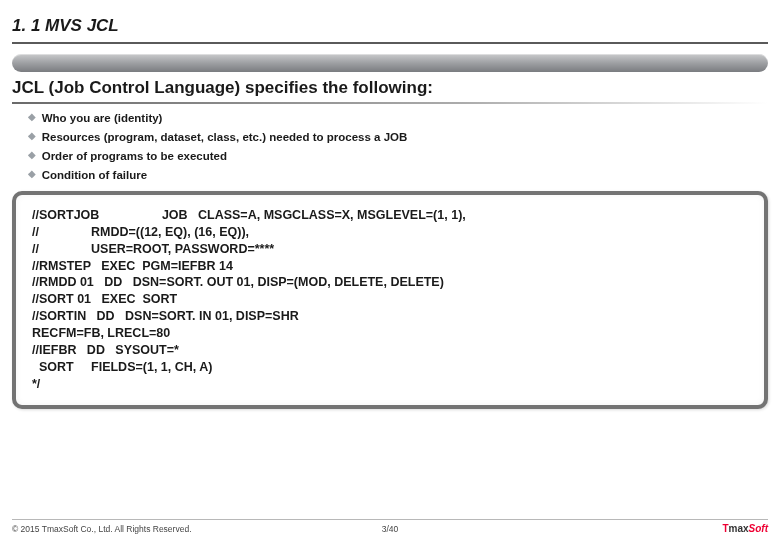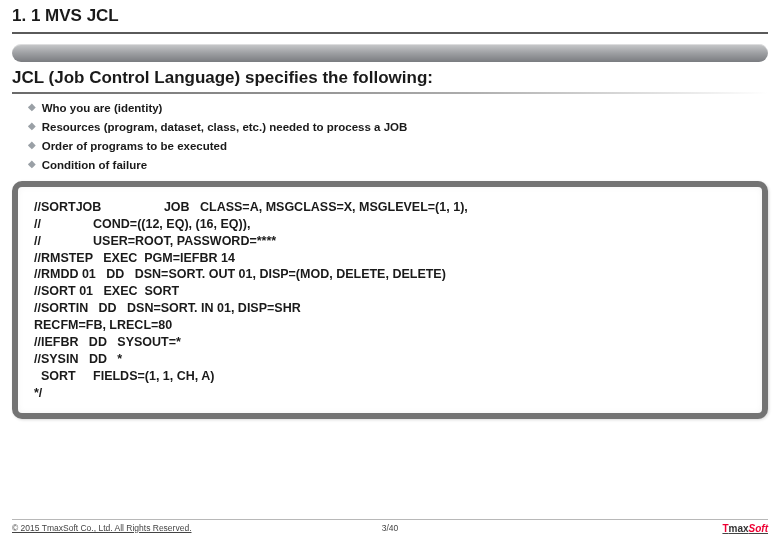--- a/index.html
+++ b/index.html
@@ -5,21 +5,22 @@
   * { margin: 0; padding: 0; box-sizing: border-box; }
   body {
     width: 780px;
     height: 540px;
     font-family: Arial, "Helvetica Neue", sans-serif;
     background: #ffffff;
     position: relative;
     overflow: hidden;
   }
   .header {
-    padding: 6px 12px 4px 12px;
+    padding: 16px 12px 4px 12px;
+    font-style: italic;
   }
   .title {
     font-size: 17px;
     font-weight: bold;
     color: #1a1a1a;
   }
   .title-underline {
     height: 2px;
     background: #5a5a5a;
     margin: 2px 12px 0 12px;
@@ -57,46 +58,45 @@
     line-height: 1.4;
   }
   .bullet-text {
     font-size: 11.5px;
     color: #1a1a1a;
     font-weight: bold;
     line-height: 1.4;
   }
   .code-frame {
     margin: 6px 12px 0 12px;
-    border: 6px solid #737373;
+    border: 4px solid #737373;
     border-radius: 10px;
     padding: 12px 16px;
     box-shadow: 1px 1px 3px rgba(0,0,0,0.15), inset 0 0 6px rgba(0,0,0,0.05);
     background: #ffffff;
   }
   .code-line {
     font-family: Arial, sans-serif;
     font-size: 12.5px;
     font-weight: bold;
     color: #1a1a1a;
     white-space: pre;
     line-height: 1.35;
   }
   .footer {
     position: absolute;
     bottom: 6px;
     left: 0;
     width: 100%;
     padding: 0 12px;
     display: flex;
-    align-items: flex-start;
+    align-items: flex-end;
     justify-content: space-between;
     font-size: 8.5px;
     color: #444;
-    text-decoration: underline;
   }
   .footer-center {
     position: absolute;
     left: 50%;
     transform: translateX(-50%);
     font-size: 8.5px;
     color: #444;
   }
   .footer-underline {
     position: absolute;
@@ -141,29 +141,28 @@
     <span class="bullet-text">Order of programs to be executed</span>
   </div>
   <div class="bullet-row">
     <span class="bullet-dot">◆</span>
     <span class="bullet-text">Condition of failure</span>
   </div>
 </div>
 
 <div class="code-frame">
   <div class="code-line">//SORTJOB                  JOB   CLASS=A, MSGCLASS=X, MSGLEVEL=(1, 1),</div>
-  <div class="code-line">//               COND=((12, EQ), (16, EQ)),</div>
+  <div class="code-line">//               RMDD=((12, EQ), (16, EQ)),</div>
   <div class="code-line">//               USER=ROOT, PASSWORD=****</div>
   <div class="code-line">//RMSTEP   EXEC  PGM=IEFBR 14</div>
   <div class="code-line">//RMDD 01   DD   DSN=SORT. OUT 01, DISP=(MOD, DELETE, DELETE)</div>
   <div class="code-line">//SORT 01   EXEC  SORT</div>
   <div class="code-line">//SORTIN   DD   DSN=SORT. IN 01, DISP=SHR</div>
   <div class="code-line">RECFM=FB, LRECL=80</div>
   <div class="code-line">//IEFBR   DD   SYSOUT=*</div>
-  <div class="code-line">//SYSIN   DD   *</div>
   <div class="code-line">  SORT     FIELDS=(1, 1, CH, A)</div>
   <div class="code-line">*/</div>
 </div>
 
 <div class="footer-underline"></div>
 <div class="footer">
   <span>© 2015 TmaxSoft Co., Ltd. All Rights Reserved.</span>
   <span class="footer-center">3/40</span>
   <span class="logo">
     <span class="t">T</span><span class="max">max</span><span class="soft">Soft</span>

